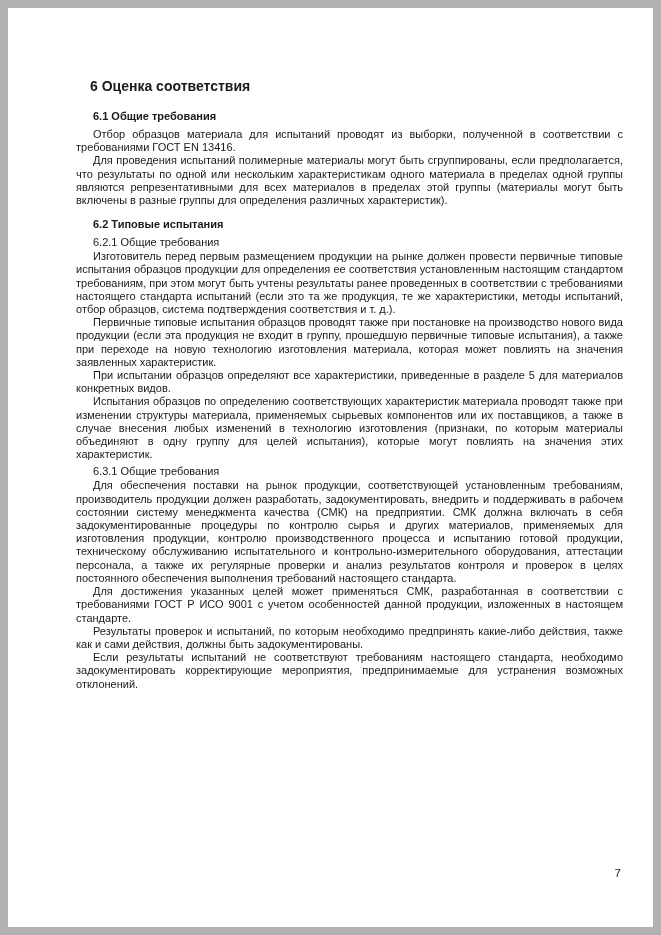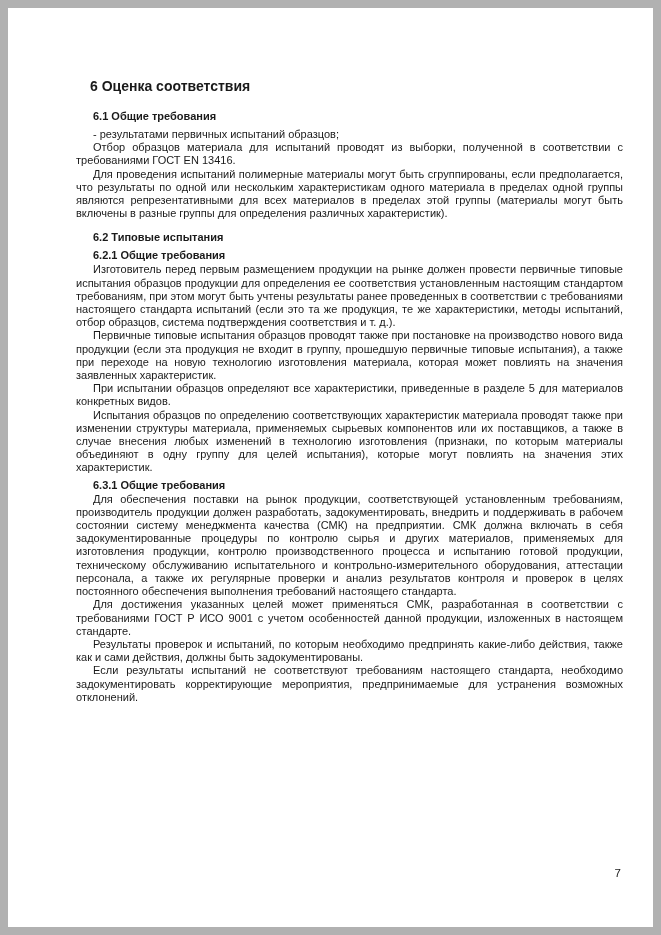--- a/index.html
+++ b/index.html
@@ -31,21 +31,21 @@
     text-indent:14px;
   }
   .hsec{
     font-size:11px;
     font-weight:bold;
     margin:11px 0 6px 0;
     text-indent:17px;
   }
   .hsub{
     font-size:11px;
-    font-weight:bold;
+    font-weight:normal;
     margin:4px 0 2px 0;
     text-indent:17px;
   }
   .p{
     margin:0;
     font-size:11px;
     line-height:13.2px;
     text-align:justify;
     text-indent:17px;
   }
@@ -58,21 +58,20 @@
 </style>
 </head>
 <body>
 
 <div class="page">
 
 
   <div class="h1">6 Оценка соответствия</div>
 
   <div class="hsec">6.1 Общие требования</div>
-  <p class="p">- результатами первичных испытаний образцов;</p>
   <p class="p"><span>Отбор образцов материала для испытаний проводят из выборки, полученной в соответствии с требованиями </span><span class="ref">ГОСТ EN 13416</span><span>.</span></p>
   <p class="p">Для проведения испытаний полимерные материалы могут быть сгруппированы, если предполагается, что результаты по одной или нескольким характеристикам одного материала в пределах одной группы являются репрезентативными для всех материалов в пределах этой группы (материалы могут быть включены в разные группы для определения различных характеристик).</p>
 
   <div class="hsec">6.2 Типовые испытания</div>
   <div class="hsub">6.2.1 Общие требования</div>
   <p class="p">Изготовитель перед первым размещением продукции на рынке должен провести первичные типовые испытания образцов продукции для определения ее соответствия установленным настоящим стандартом требованиям, при этом могут быть учтены результаты ранее проведенных в соответствии с требованиями настоящего стандарта испытаний (если это та же продукция, те же характеристики, методы испытаний, отбор образцов, система подтверждения соответствия и т. д.).</p>
   <p class="p">Первичные типовые испытания образцов проводят также при постановке на производство нового вида продукции (если эта продукция не входит в группу, прошедшую первичные типовые испытания), а также при переходе на новую технологию изготовления материала, которая может повлиять на значения заявленных характеристик.</p>
   <p class="p">При испытании образцов определяют все характеристики, приведенные в разделе 5 для материалов конкретных видов.</p>
   <p class="p">Испытания образцов по определению соответствующих характеристик материала проводят также при изменении структуры материала, применяемых сырьевых компонентов или их поставщиков, а также в случае внесения любых изменений в технологию изготовления (признаки, по которым материалы объединяют в одну группу для целей испытания), которые могут повлиять на значения этих характеристик.</p>
 

